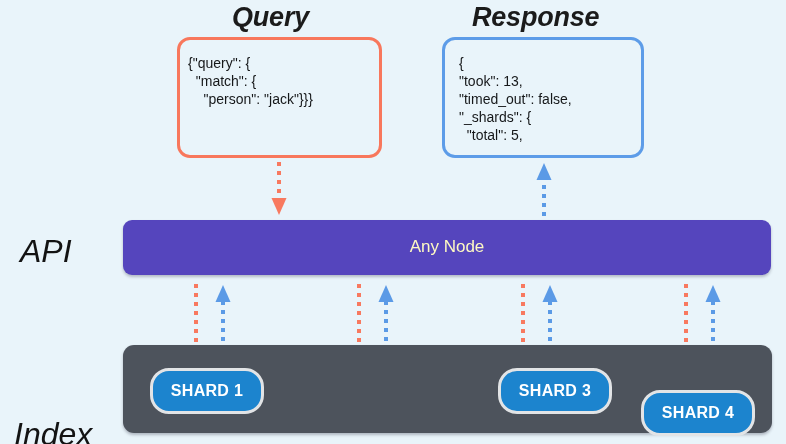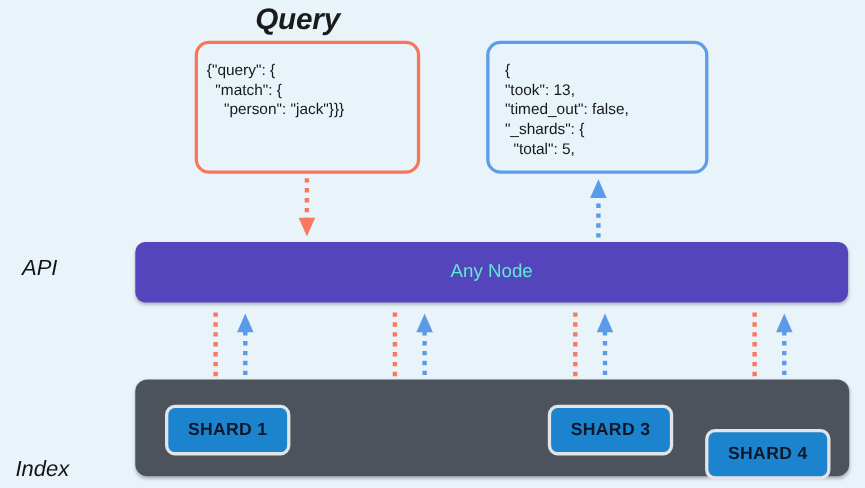--- a/index.html
+++ b/index.html
@@ -30,21 +30,21 @@
     letter-spacing: -0.2px;
     white-space: nowrap;
   }
   #title-query  { left: 232px; top: 2px; }
   #title-response { left: 472px; top: 2px; }
 
   
   .row-label {
     position: absolute;
     font-style: italic;
-    font-size: 20px;
+    font-size: 32px;
     color: #131313;
     white-space: nowrap;
     text-align: right;
   }
   #label-api   { left: 20px; top: 233px; }
   #label-index { left: 14px; top: 384px; margin-top: 32px; }
 
   
   .code-box {
     position: absolute;
@@ -79,42 +79,42 @@
     width: 648px; height: 55px;
     background: #5545bd;
     border-radius: 9px;
     box-shadow: 0 2px 3px rgba(40,40,60,0.28);
   }
   #api-bar-label {
     position: absolute;
     left: 0; right: 0;
     top: 17px;
     text-align: center;
-    color: #5eead4;
+    color: #fef9c3;
     font-size: 17px;
   }
 
   
   #index-container {
     position: absolute;
     left: 123px; top: 345px;
     width: 649px; height: 88px;
     background: #4d535c;
     border-radius: 11px;
     box-shadow: 0 2px 3px rgba(40,40,60,0.30);
   }
   .shard {
     position: absolute;
     box-sizing: border-box;
     top: 368px;
     width: 114px; height: 46px;
     background: #1c84ce;
     border: 3px solid #e2e4e6;
-    border-radius: 9px;
-    color: #0f172a;
+    border-radius: 19px;
+    color: #ffffff;
     font-size: 16px;
     font-weight: bold;
     line-height: 40px;
     text-align: center;
     letter-spacing: 0.3px;
   }
   #shard-1 { left: 150px; }
   #shard-2 { left: 313px; }
   #shard-3 { left: 498px; }
   #shard-4 { left: 641px; margin-top: 22px; }
@@ -126,20 +126,21 @@
   }
   .arrow svg { display: block; overflow: visible; }
 </style>
 </head>
 <body>
 
 <div id="stage">
 
   <div class="diagram-title" id="title-query">Query</div>
 
+  <div class="diagram-title" id="title-response">Response</div>
 
   <div class="code-box" id="query-box">
     <div class="code-text">{"query": {
   "match": {
     "person": "jack"}}}</div>
   </div>
 
   <div class="code-box" id="response-box">
     <div class="code-text">{
 "took": 13,

